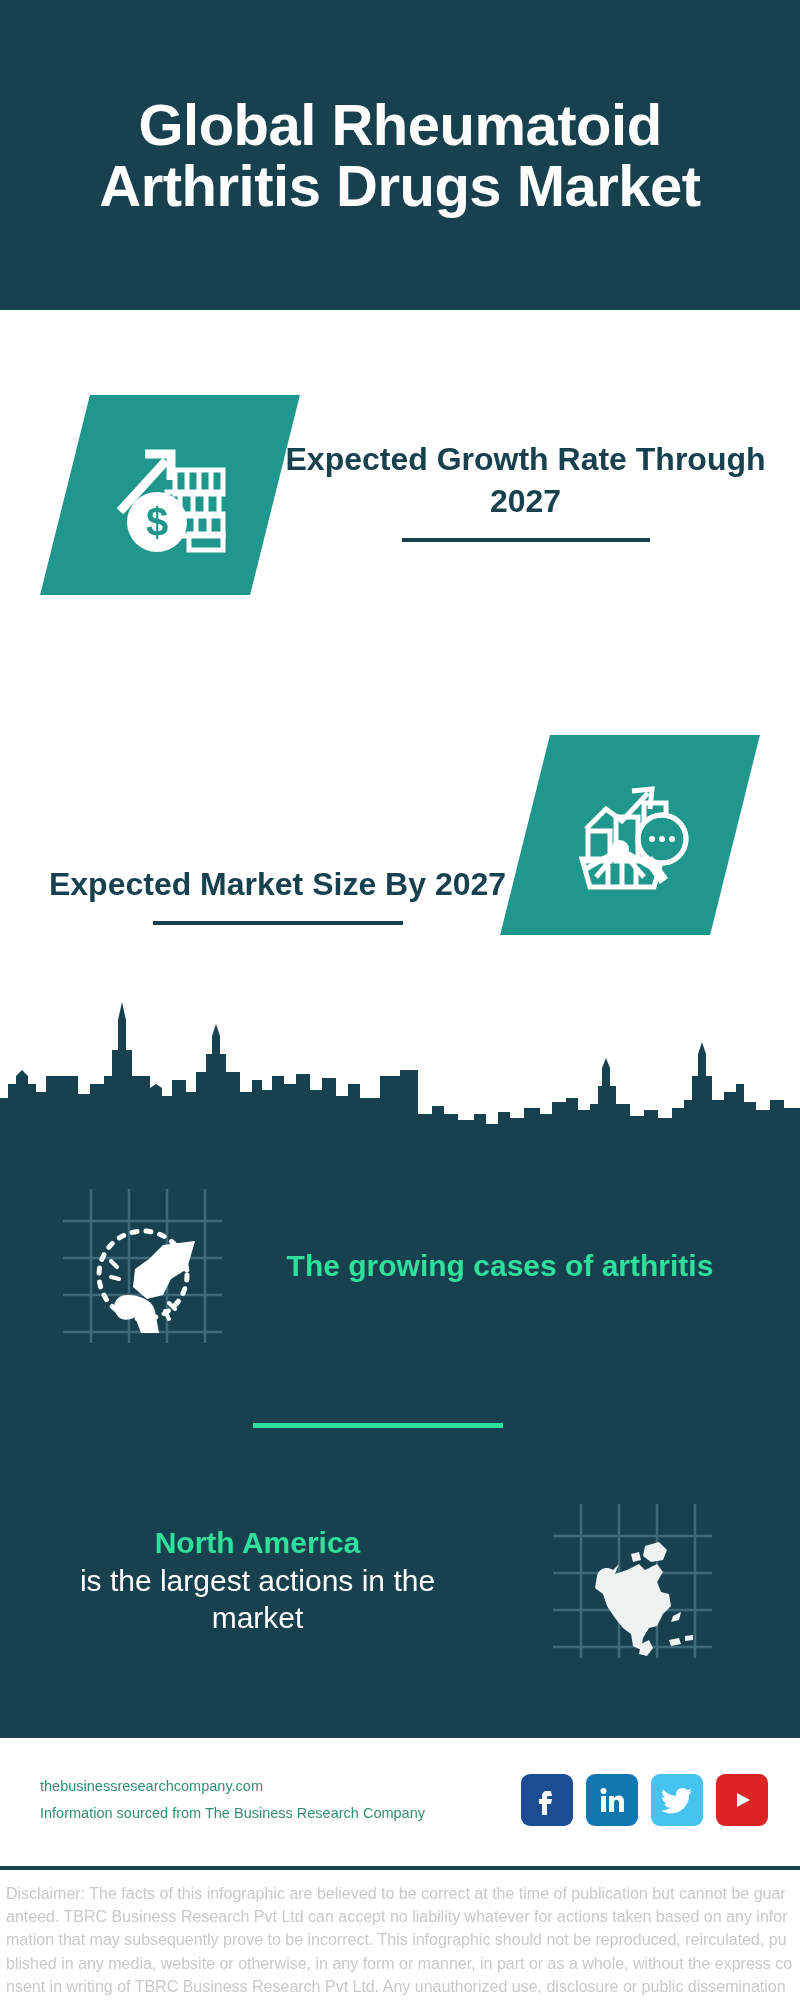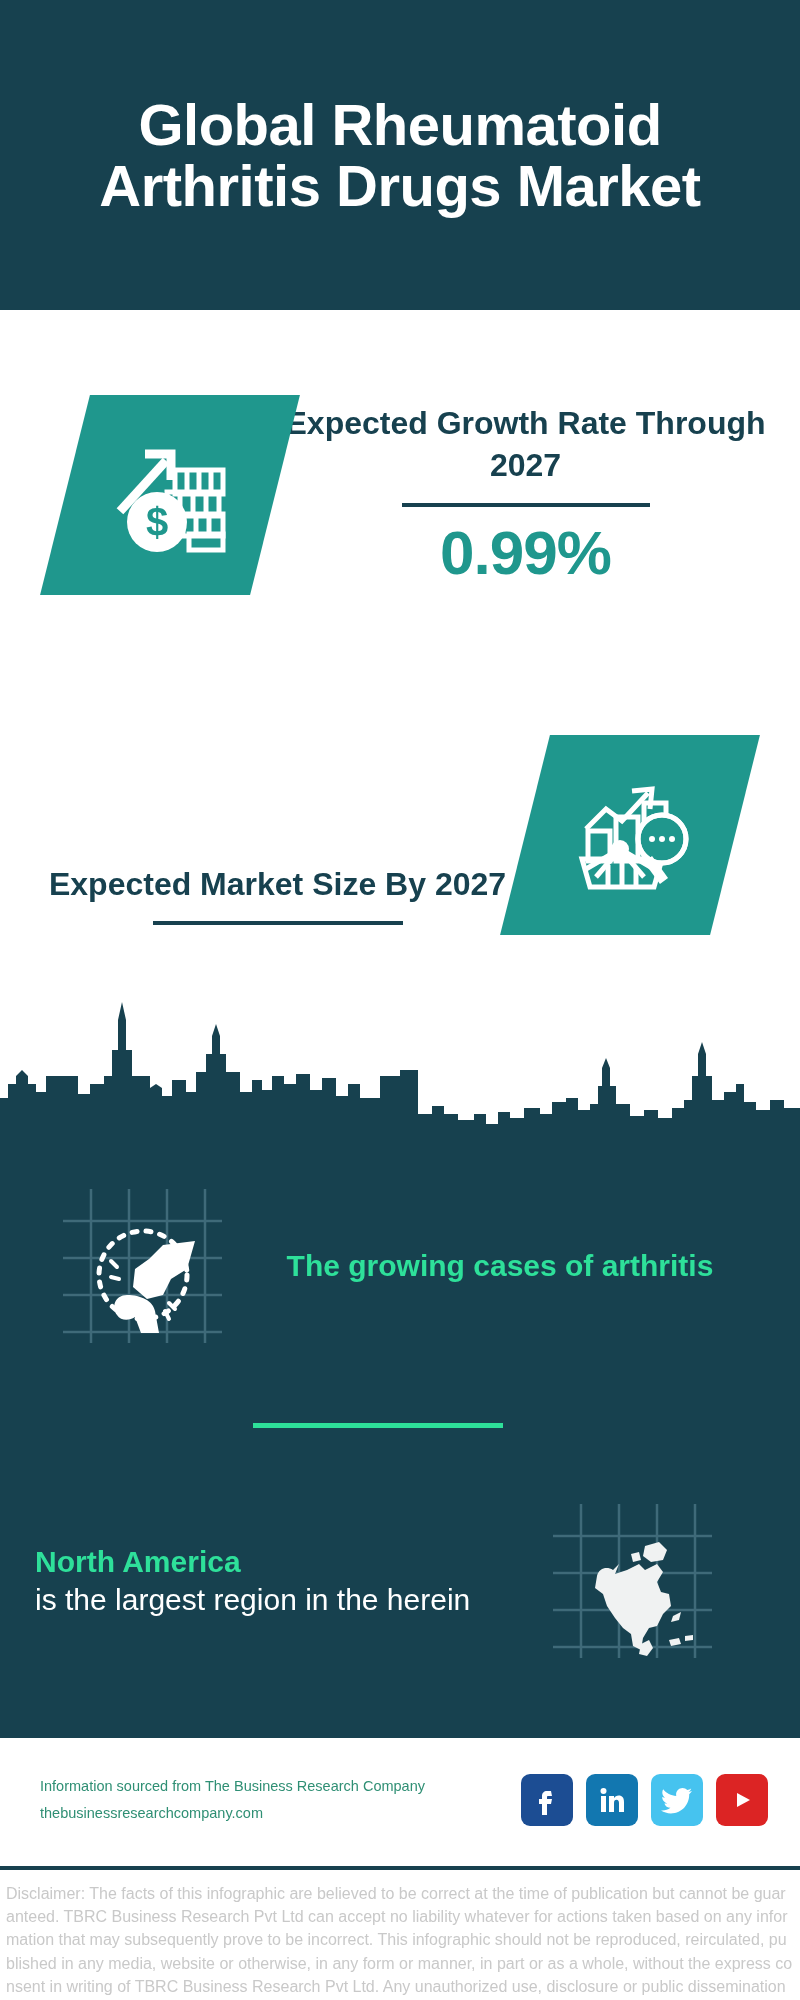--- a/index.html
+++ b/index.html
@@ -92,21 +92,21 @@
 
   .mid-divider {
     position:absolute; left:253px; top:295px;
     width:250px; height:5px; background:#2ee09a;
   }
 
   .row-region {
     position:absolute; left:0; top:340px; width:800px; height:225px;
     display:flex; align-items:center;
   }
-  .region-text { flex:1; text-align:left; padding:0 10px 0 35px; }
+  .region-text { flex:1; text-align:center; padding:0 10px 0 35px; }
   .map-icon-wrap { margin-right:80px; }
 
   
   .footer {
     position:absolute; left:0; top:1738px; width:800px; height:124px;
     background:#ffffff;
     display:flex; align-items:center; justify-content:space-between;
     padding:0 32px 0 40px;
   }
   .source-block { display:flex; flex-direction:column; gap:5px; }
@@ -170,21 +170,20 @@
             </g>
 
             <circle cx="52" cy="92" r="30" fill="#fff"></circle>
             <text x="52" y="106" font-family="'Liberation Sans',sans-serif" font-size="40" font-weight="700" fill="#1f978d" text-anchor="middle">$</text>
           </svg>
         </span>
       </div>
       <div class="growth-text">
         <div class="label-dark">Expected Growth Rate Through 2027</div>
         <div class="rule-dark"></div>
-        <div class="value-teal">0.99%</div>
       </div>
     </div>
 
     <div class="row-market">
       <div class="market-text">
         <div class="label-dark">Expected Market Size By 2027</div>
         <div class="rule-dark wide"></div>
       </div>
       <div class="icon-slant market-icon-wrap">
         <span class="glyph">
@@ -270,21 +269,21 @@
       <div class="driver-text">
         <div class="accent-line">The growing cases of arthritis</div>
       </div>
     </div>
 
     <div class="mid-divider"></div>
 
     <div class="row-region">
       <div class="region-text">
         <div class="accent-line">North America</div>
-        <div class="white-line">is the largest region in the herein</div>
+        <div class="white-line">is the largest actions in the market</div>
       </div>
       <div class="grid-icon map-icon-wrap">
         <svg width="175" height="165" viewBox="0 0 175 165">
           <g stroke="#3f6a79" stroke-width="2.5">
             <line x1="8" y1="38" x2="167" y2="38"></line>
             <line x1="8" y1="75" x2="167" y2="75"></line>
             <line x1="8" y1="112" x2="167" y2="112"></line>
             <line x1="8" y1="149" x2="167" y2="149"></line>
             <line x1="36" y1="6" x2="36" y2="160"></line>
             <line x1="74" y1="6" x2="74" y2="160"></line>
@@ -302,22 +301,22 @@
             <path d="M140 138 L148 137 L148 142 L140 143 Z"></path>
             <path d="M128 118 L136 114 L134 122 L126 124 Z"></path>
           </g>
         </svg>
       </div>
     </div>
   </div>
 
   <div class="footer">
     <div class="source-block">
+      <div class="source-line">thebusinessresearchcompany.com</div>
       <div class="source-line">Information sourced from The Business Research Company</div>
-      <div class="source-line">thebusinessresearchcompany.com</div>
     </div>
     <div class="socials">
       <a class="sq fb">
         <svg width="30" height="30" viewBox="0 0 30 30">
             <path fill="#fff" d="M19 6h-4c-3 0-5 2-5 5v3H7v5h3v11h5V19h4l1-5h-5v-2c0-.8.5-1 1-1h4z"></path>
           </svg>
       </a>
       <a class="sq li">
         <svg width="30" height="30" viewBox="0 0 30 30">
             <g fill="#fff">

